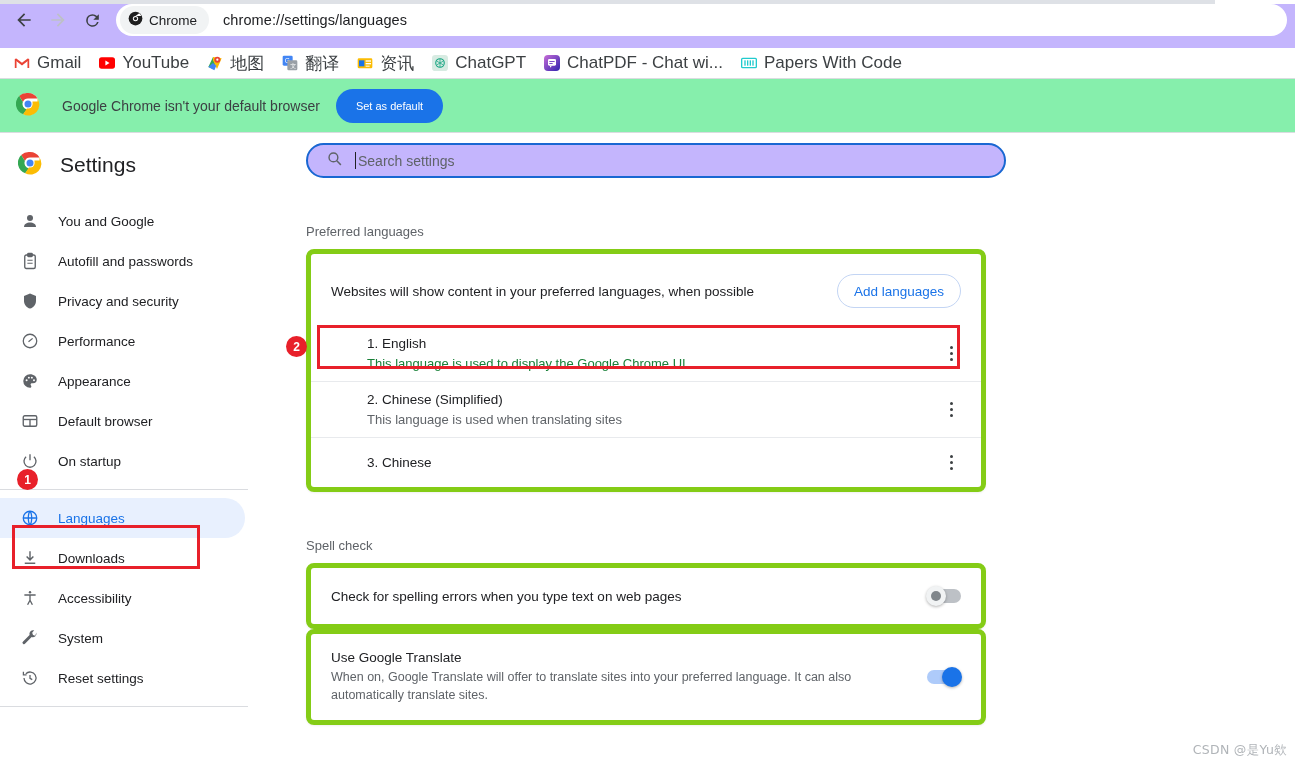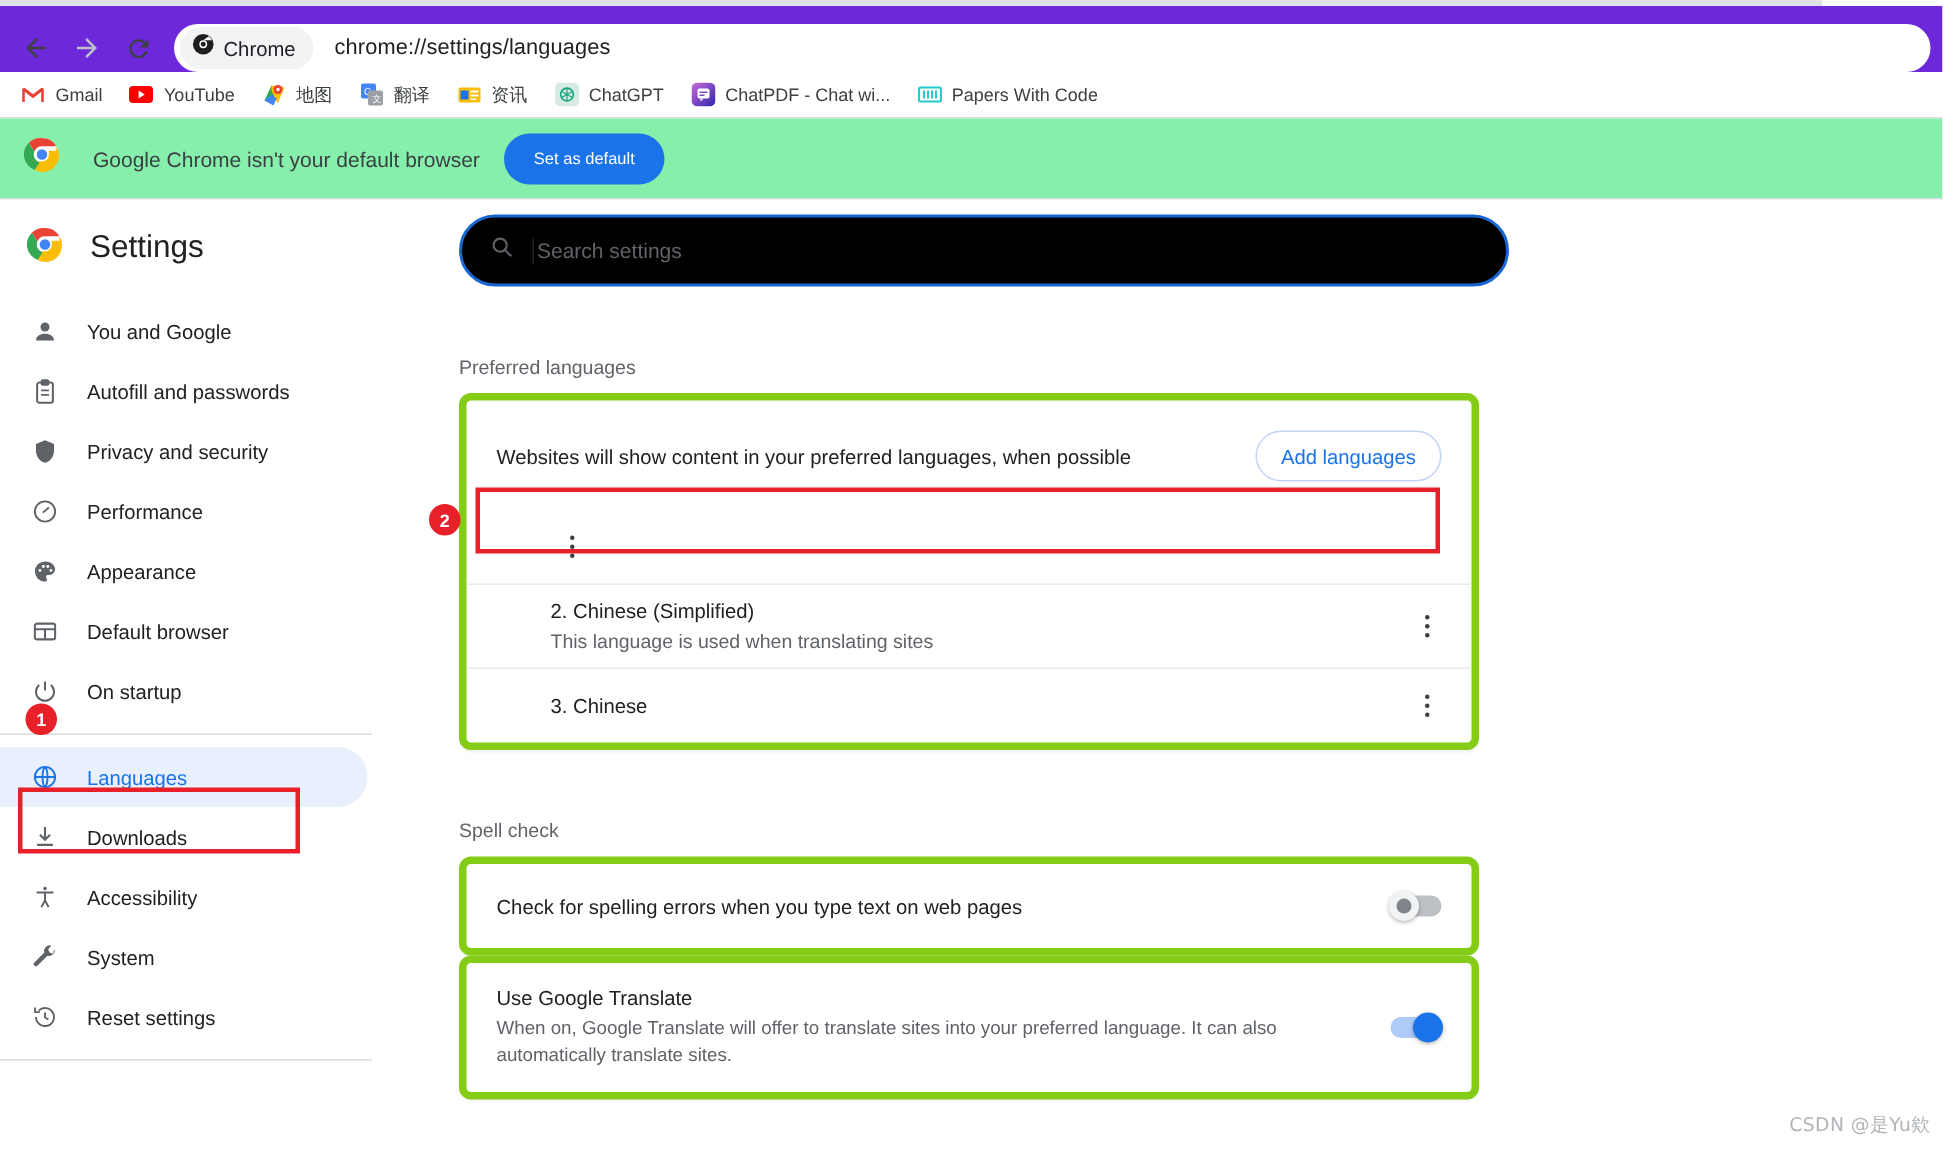--- a/index.html
+++ b/index.html
@@ -18,24 +18,24 @@
     background: #ffffff;
   }
   .tabstrip-strip {
     height: 4px;
     background: #dee1e6;
     width: 1215px;
   }
   .toolbar {
     height: 44px;
     display: flex;
-    align-items: flex-end;
+    align-items: flex-start;
     padding: 0 8px;
     gap: 2px;
-    background: #6d28d9;
+    background: #c4b5fd;
   }
   .nav-btn {
     width: 32px; height: 32px;
     display: flex; align-items: center; justify-content: center;
     border-radius: 50%;
     cursor: pointer;
   }
   .nav-btn svg { display: block; }
   .omnibox {
     flex: 1;
@@ -80,21 +80,21 @@
   .bm {
     display: flex;
     align-items: center;
     gap: 7px;
     padding: 4px 8px;
     border-radius: 4px;
     cursor: pointer;
     white-space: nowrap;
   }
   .bm-label {
-    font-size: 12px;
+    font-size: 17px;
     color: #3c4043;
   }
   .bm-ico {
     width: 16px; height: 16px;
     display: flex; align-items: center; justify-content: center;
     flex: none;
   }
   .bm-sep { height: 1px; background: #dadce0; }
 
   
@@ -214,24 +214,24 @@
   
   .main {
     flex: 1;
     padding-left: 26px;
     padding-top: 6px;
     position: relative;
     overflow: hidden;
   }
   .search-wrap {
     margin-top: 4px;
-    height: 48px;
+    height: 35px;
     border: 2px solid #1967d2;
     border-radius: 24px;
-    background: #000000;
+    background: #c4b5fd;
     display: flex;
     align-items: center;
     padding-left: 18px;
     gap: 12px;
     width: 700px;
   }
   .search-caret {
     width: 1px;
     height: 17px;
     background: #202124;
@@ -698,20 +698,24 @@
 
     <div class="section-title">Preferred languages</div>
 
     <div class="card">
       <div class="card-top-row">
         <span class="card-top-text">Websites will show content in your preferred languages, when possible</span>
         <button class="btn-outline">Add languages</button>
       </div>
 
       <div class="lang-row first">
+        <div>
+          <div class="lang-name">1. English</div>
+          <div class="lang-sub green">This language is used to display the Google Chrome UI</div>
+        </div>
         <div class="dots">
             <span></span>
             <span></span>
             <span></span>
           </div>
       </div>
 
       <div class="lang-row">
         <div>
           <div class="lang-name">2. Chinese (Simplified)</div>

